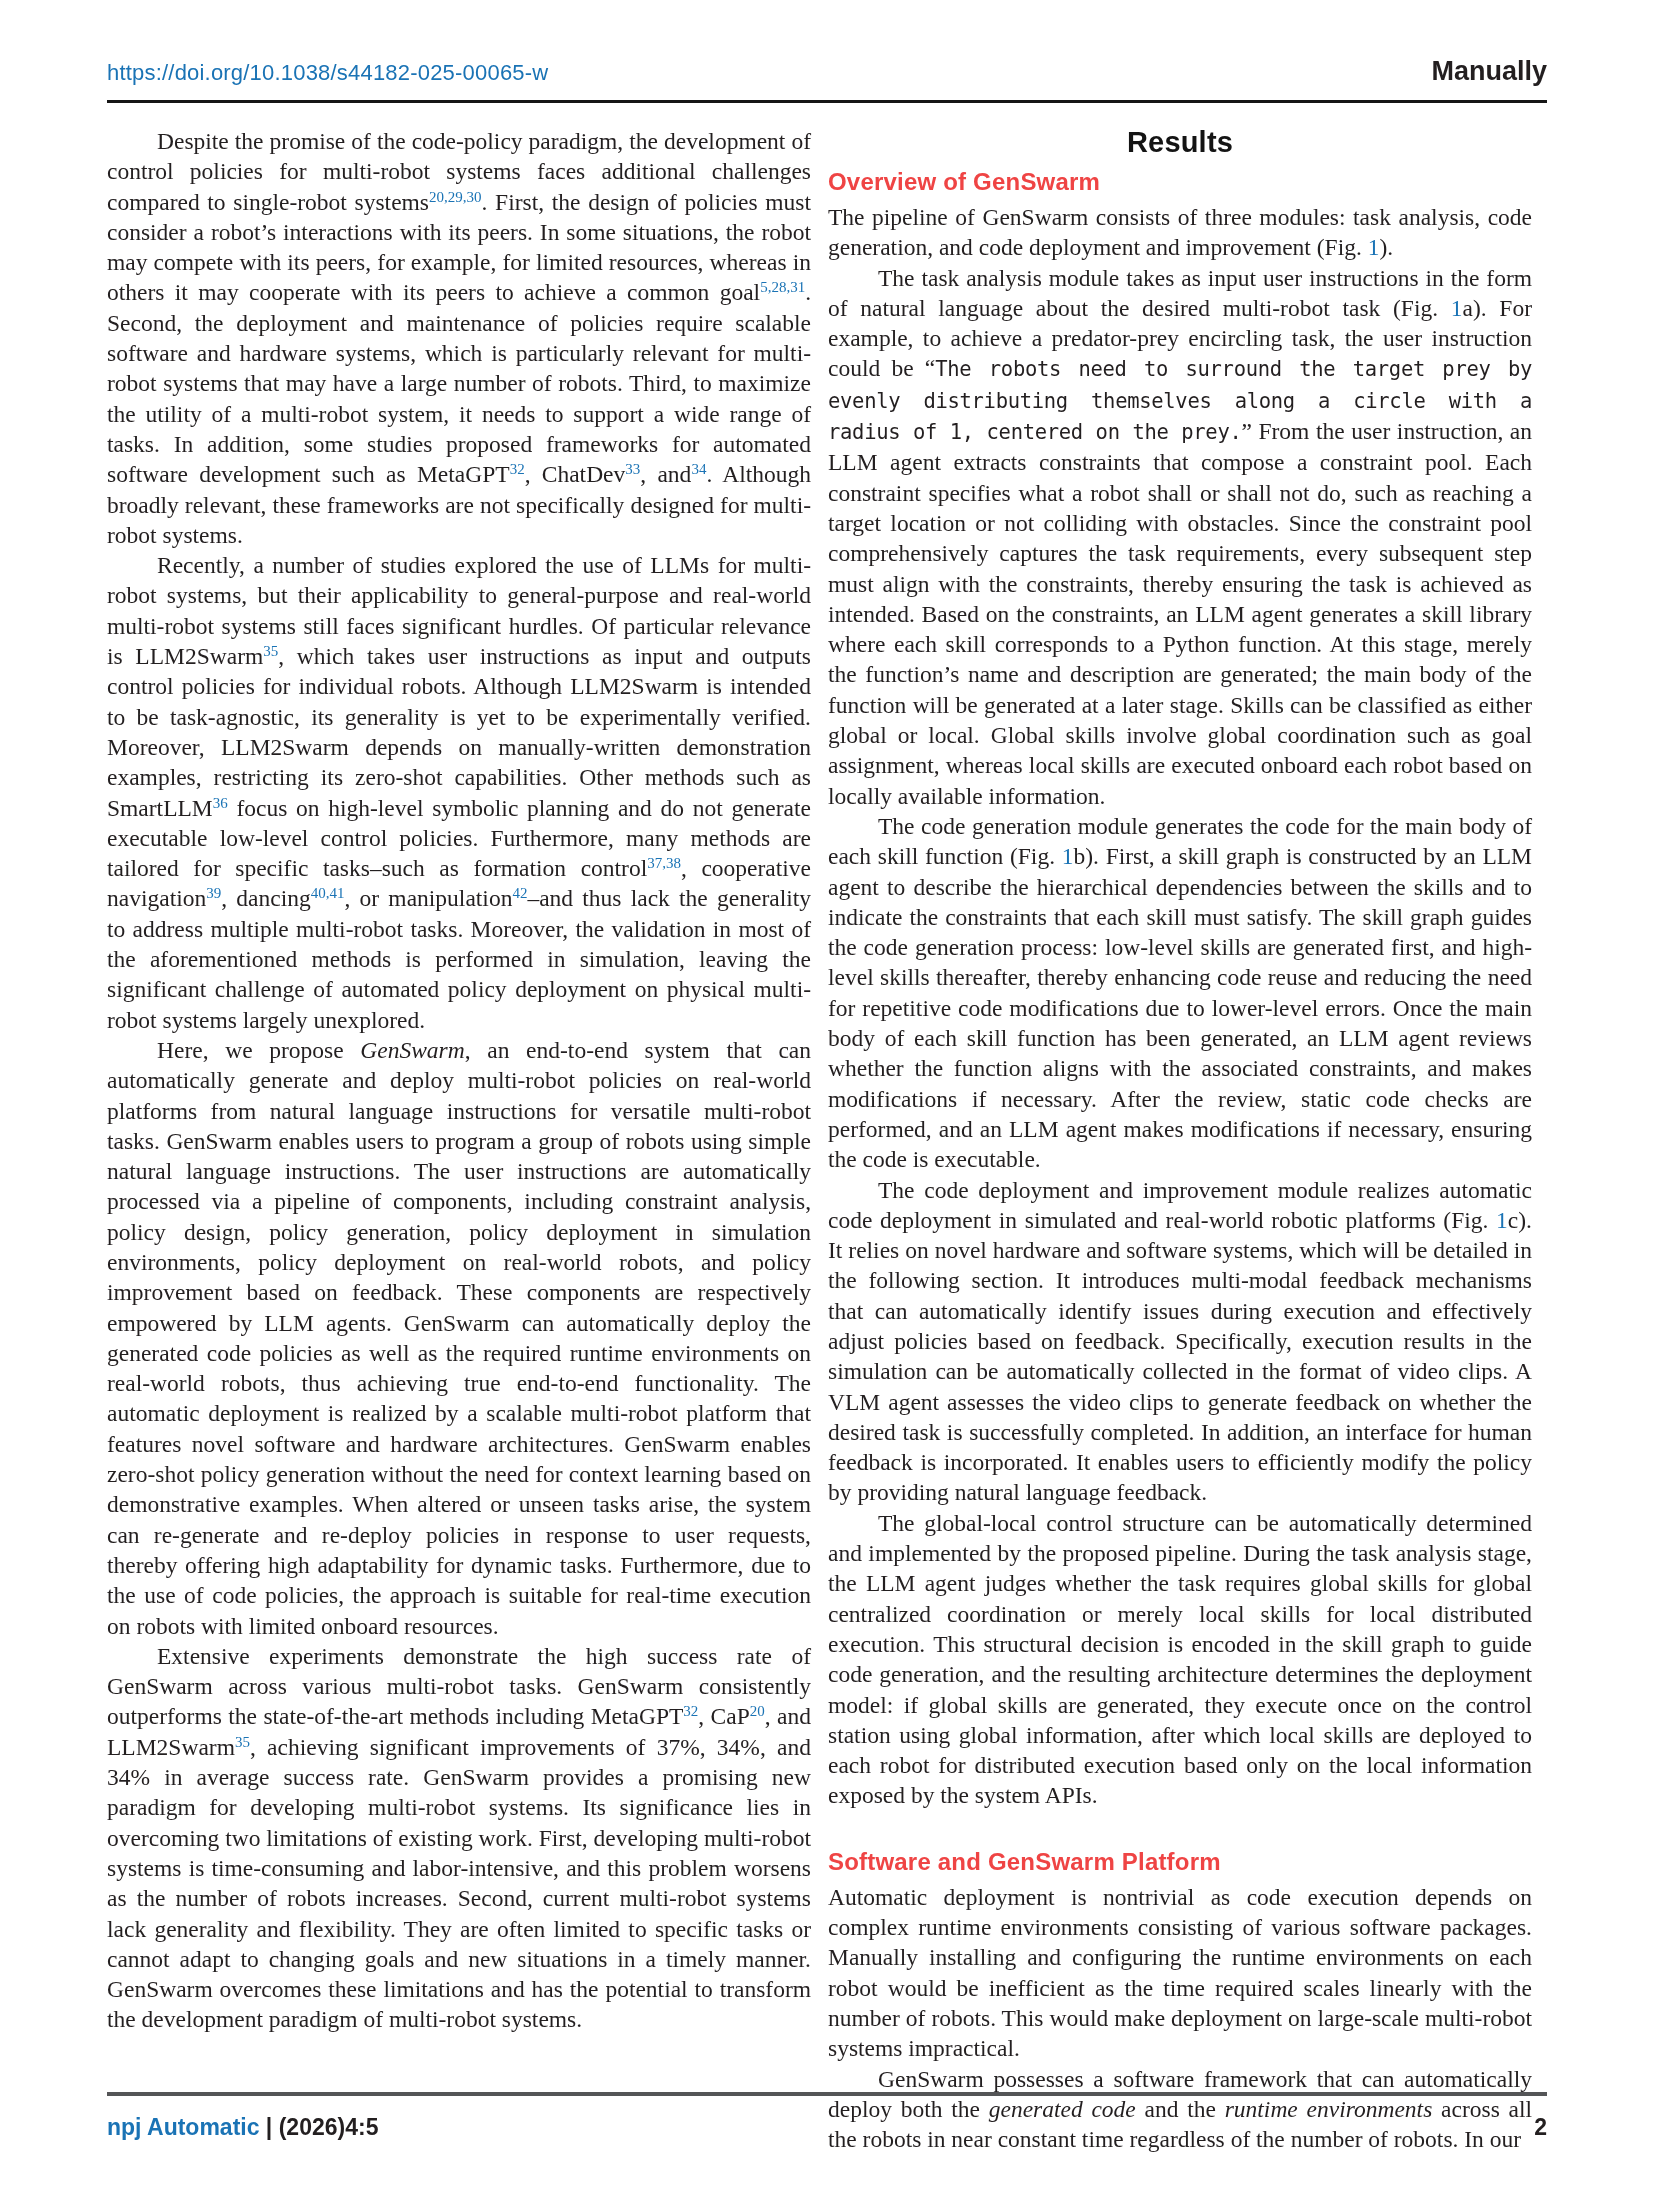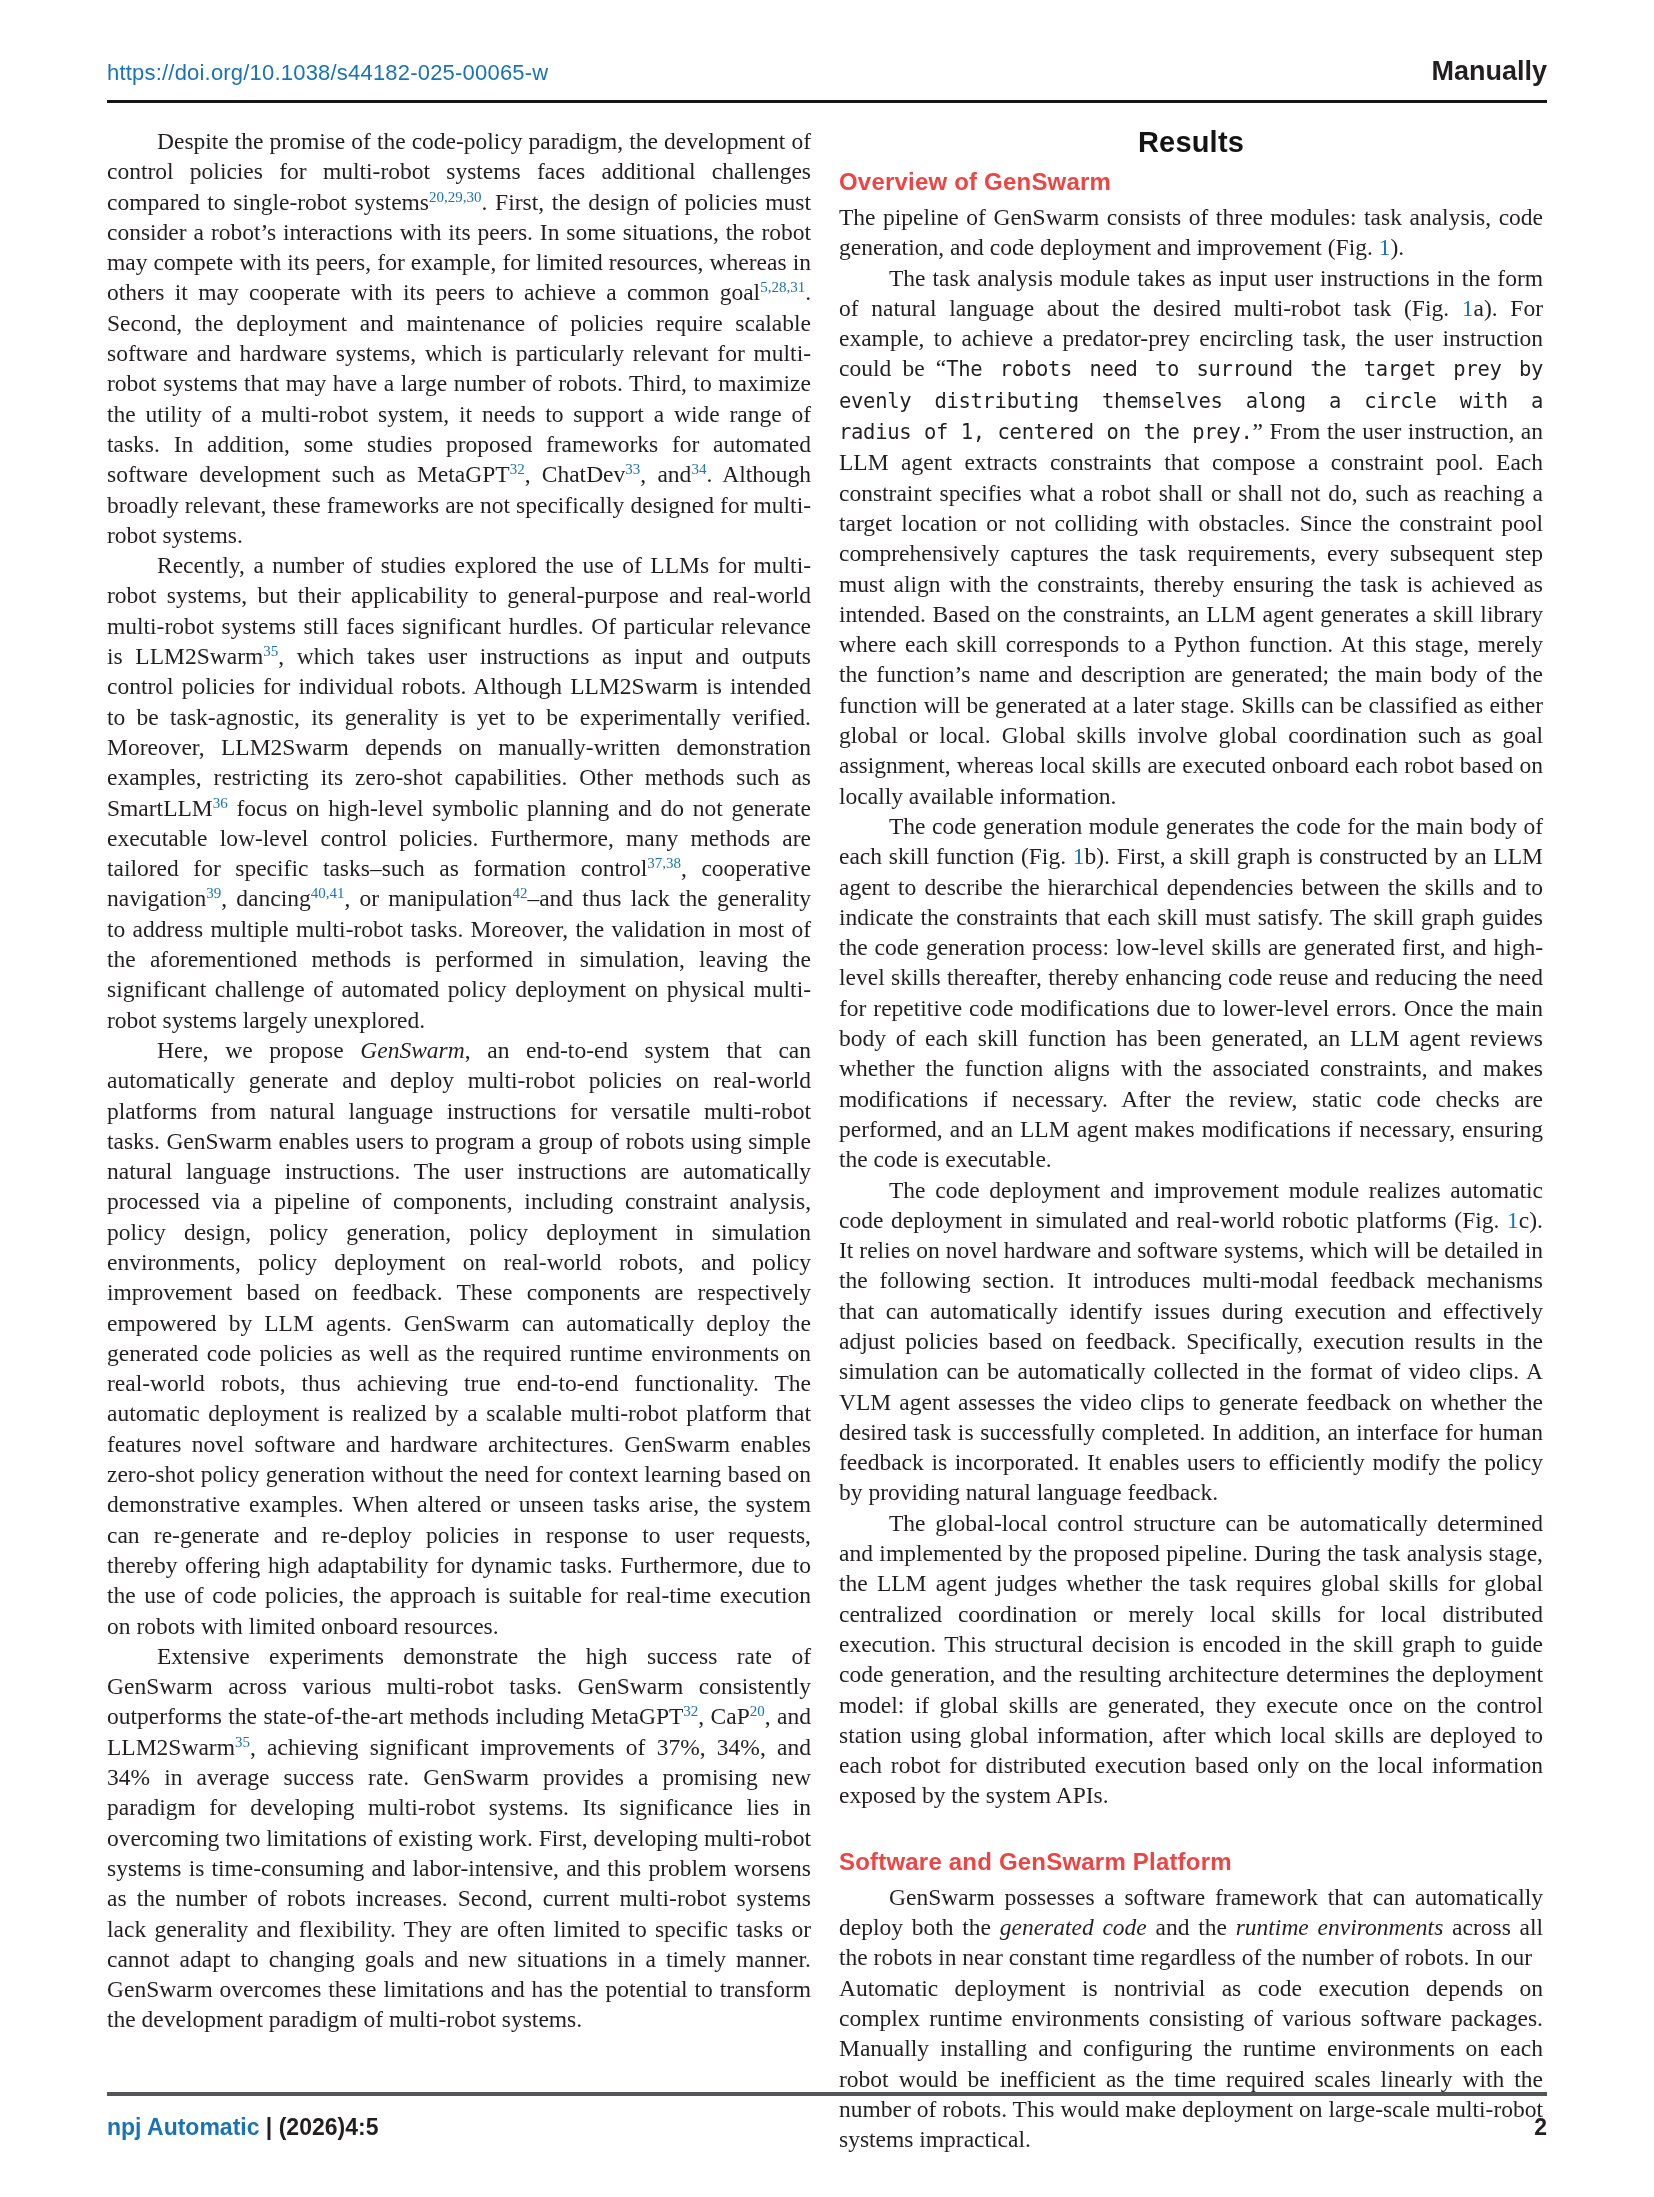--- a/index.html
+++ b/index.html
@@ -35,21 +35,21 @@
   }
   .hdr-rule{
     position:absolute;
     top:100px; left:107px; width:1440px; height:3px;
     background:#161616;
   }
   
   .columns{
     position:absolute;
     top:126px; left:107px; width:1440px;
-    display:flex; gap:28px;
+    display:flex; gap:17px;
   }
   .col{width:704px;}
   .para{
     margin:0;
     font-family:"Liberation Serif",serif;
     font-size:23.5px;
     line-height:30.3px;
     text-align:justify;
     color:var(--ink);
   }
@@ -122,22 +122,22 @@
       </section>
     <section class="col" id="right-col">
         <h1 class="sec">Results</h1>
         <h2 class="subsec">Overview of GenSwarm</h2>
         <p class="para">The pipeline of GenSwarm consists of three modules: task analysis, code generation, and code deployment and improvement (Fig. <span class="figlink">1</span>).</p>
         <p class="para indent">The task analysis module takes as input user instructions in the form of natural language about the desired multi-robot task (Fig. <span class="figlink">1</span>a). For example, to achieve a predator-prey encircling task, the user instruction could be “<span class="mono">The robots need to surround the target prey by evenly distributing themselves along a circle with a radius of 1, centered on the prey.</span>” From the user instruction, an LLM agent extracts constraints that compose a constraint pool. Each constraint specifies what a robot shall or shall not do, such as reaching a target location or not colliding with obstacles. Since the constraint pool comprehensively captures the task requirements, every subsequent step must align with the constraints, thereby ensuring the task is achieved as intended. Based on the constraints, an LLM agent generates a skill library where each skill corresponds to a Python function. At this stage, merely the function’s name and description are generated; the main body of the function will be generated at a later stage. Skills can be classified as either global or local. Global skills involve global coordination such as goal assignment, whereas local skills are executed onboard each robot based on locally available information.</p>
         <p class="para indent">The code generation module generates the code for the main body of each skill function (Fig. <span class="figlink">1</span>b). First, a skill graph is constructed by an LLM agent to describe the hierarchical dependencies between the skills and to indicate the constraints that each skill must satisfy. The skill graph guides the code generation process: low-level skills are generated first, and high-level skills thereafter, thereby enhancing code reuse and reducing the need for repetitive code modifications due to lower-level errors. Once the main body of each skill function has been generated, an LLM agent reviews whether the function aligns with the associated constraints, and makes modifications if necessary. After the review, static code checks are performed, and an LLM agent makes modifications if necessary, ensuring the code is executable.</p>
         <p class="para indent">The code deployment and improvement module realizes automatic code deployment in simulated and real-world robotic platforms (Fig. <span class="figlink">1</span>c). It relies on novel hardware and software systems, which will be detailed in the following section. It introduces multi-modal feedback mechanisms that can automatically identify issues during execution and effectively adjust policies based on feedback. Specifically, execution results in the simulation can be automatically collected in the format of video clips. A VLM agent assesses the video clips to generate feedback on whether the desired task is successfully completed. In addition, an interface for human feedback is incorporated. It enables users to efficiently modify the policy by providing natural language feedback.</p>
         <p class="para indent">The global-local control structure can be automatically determined and implemented by the proposed pipeline. During the task analysis stage, the LLM agent judges whether the task requires global skills for global centralized coordination or merely local skills for local distributed execution. This structural decision is encoded in the skill graph to guide code generation, and the resulting architecture determines the deployment model: if global skills are generated, they execute once on the control station using global information, after which local skills are deployed to each robot for distributed execution based only on the local information exposed by the system APIs.</p>
         <h2 class="subsec space-above">Software and GenSwarm Platform</h2>
+        <p class="para">Automatic deployment is nontrivial as code execution depends on complex runtime environments consisting of various software packages. Manually installing and configuring the runtime environments on each robot would be inefficient as the time required scales linearly with the number of robots. This would make deployment on large-scale multi-robot systems impractical.</p>
         <p class="para indent">GenSwarm possesses a software framework that can automatically deploy both the <em>generated code</em> and the <em>runtime environments</em> across all the robots in near constant time regardless of the number of robots. In our</p>
-        <p class="para">Automatic deployment is nontrivial as code execution depends on complex runtime environments consisting of various software packages. Manually installing and configuring the runtime environments on each robot would be inefficient as the time required scales linearly with the number of robots. This would make deployment on large-scale multi-robot systems impractical.</p>
       </section>
   </div>
 
   <div class="ftr-rule"></div>
   <div class="ftr">
     <div>
       <span class="journal">npj Automatic</span><span class="cite"> | (2026)4:5</span>
     </div>
     <span class="page-num">2</span>
   </div>

